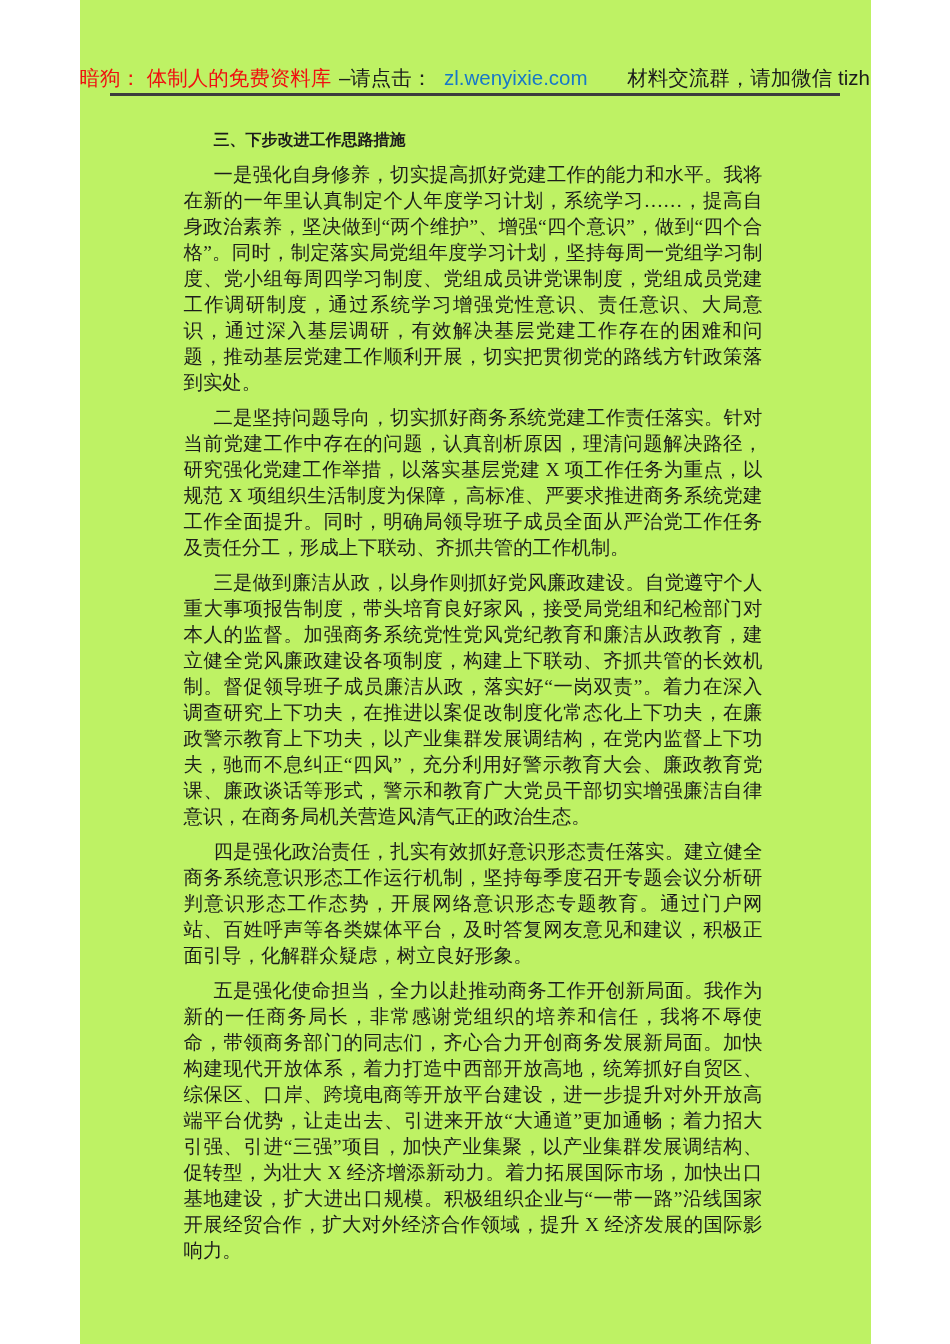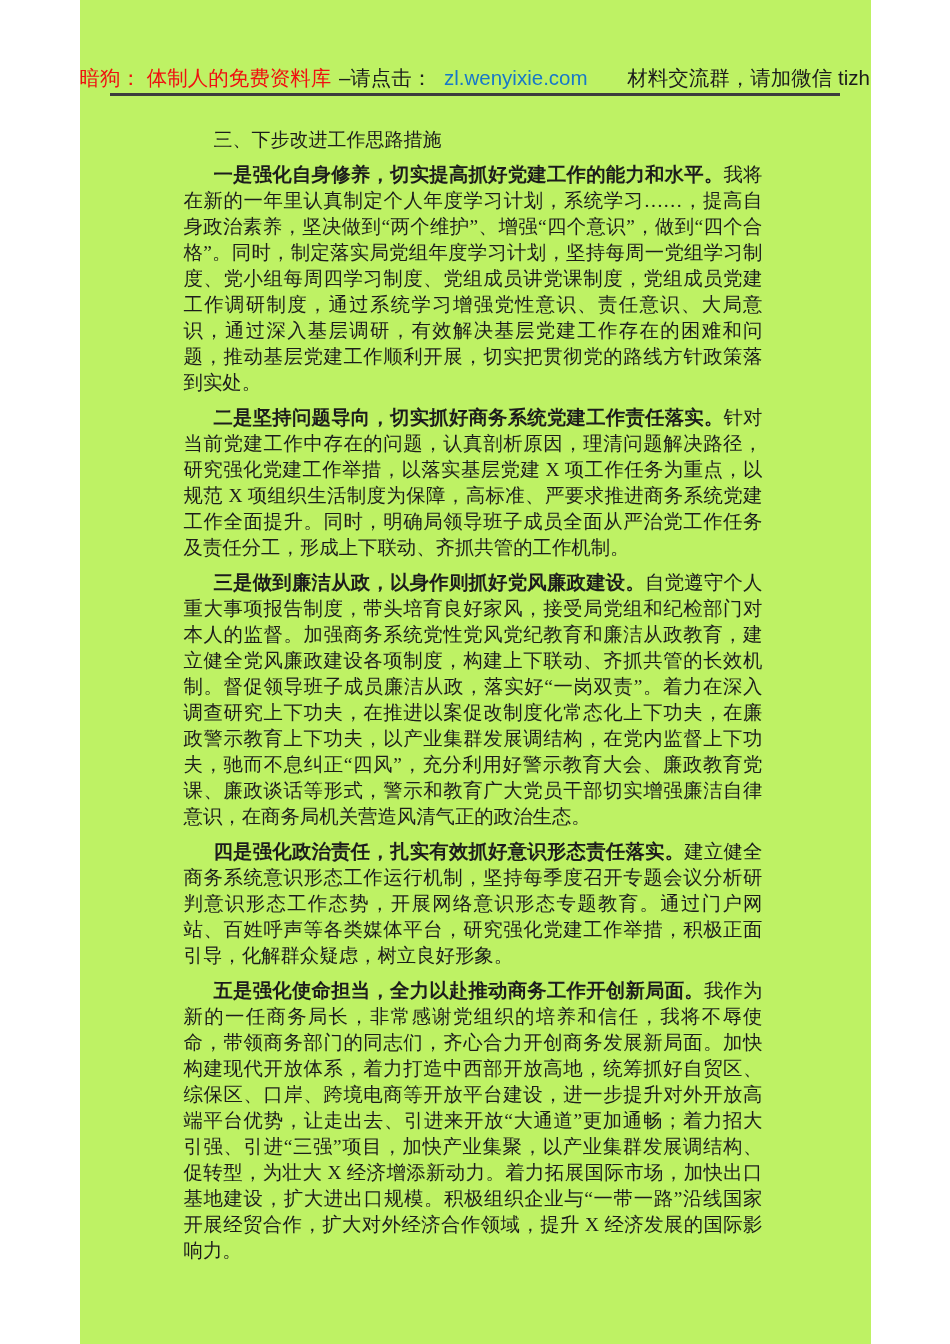--- a/index.html
+++ b/index.html
@@ -43,25 +43,25 @@
     line-height: 26px;
     text-align: justify;
     text-justify: inter-ideograph;
   }
   .para, .heading {
     margin: 9px 0 0 0;
     text-indent: 30px;
   }
   .content > :first-child { margin-top: 0; }
   .heading {
-    font-size: 19px;
-    font-weight: 400;
+    font-size: 16px;
+    font-weight: 700;
     line-height: 26px;
   }
-  .lead { font-weight: 700; }
+  .lead { font-weight: 400; }
 </style>
 </head>
 <body>
 
 <div class="page">
 
   <header class="promo">
     <span class="brand">暗狗： 体制人的免费资料库</span>
     <span class="prompt">–请点击：</span>
     <a class="link" href="#">zl.wenyixie.com</a>
@@ -75,18 +75,18 @@
 
     <h2 class="heading">三、下步改进工作思路措施</h2>
 
 
     <p class="para"><b class="lead">一是强化自身修养，切实提高抓好党建工作的能力和水平。</b><span>我将在新的一年里认真制定个人年度学习计划，系统学习……，提高自身政治素养，坚决做到“两个维护”、增强“四个意识”，做到“四个合格”。同时，制定落实局党组年度学习计划，坚持每周一党组学习制度、党小组每周四学习制度、党组成员讲党课制度，党组成员党建工作调研制度，通过系统学习增强党性意识、责任意识、大局意识，通过深入基层调研，有效解决基层党建工作存在的困难和问题，推动基层党建工作顺利开展，切实把贯彻党的路线方针政策落到实处。</span></p>
 
     <p class="para"><b class="lead">二是坚持问题导向，切实抓好商务系统党建工作责任落实。</b><span>针对当前党建工作中存在的问题，认真剖析原因，理清问题解决路径，研究强化党建工作举措，以落实基层党建 X 项工作任务为重点，以规范 X 项组织生活制度为保障，高标准、严要求推进商务系统党建工作全面提升。同时，明确局领导班子成员全面从严治党工作任务及责任分工，形成上下联动、齐抓共管的工作机制。</span></p>
 
     <p class="para"><b class="lead">三是做到廉洁从政，以身作则抓好党风廉政建设。</b><span>自觉遵守个人重大事项报告制度，带头培育良好家风，接受局党组和纪检部门对本人的监督。加强商务系统党性党风党纪教育和廉洁从政教育，建立健全党风廉政建设各项制度，构建上下联动、齐抓共管的长效机制。督促领导班子成员廉洁从政，落实好“一岗双责”。着力在深入调查研究上下功夫，在推进以案促改制度化常态化上下功夫，在廉政警示教育上下功夫，以产业集群发展调结构，在党内监督上下功夫，驰而不息纠正“四风”，充分利用好警示教育大会、廉政教育党课、廉政谈话等形式，警示和教育广大党员干部切实增强廉洁自律意识，在商务局机关营造风清气正的政治生态。</span></p>
 
-    <p class="para"><b class="lead">四是强化政治责任，扎实有效抓好意识形态责任落实。</b><span>建立健全商务系统意识形态工作运行机制，坚持每季度召开专题会议分析研判意识形态工作态势，开展网络意识形态专题教育。通过门户网站、百姓呼声等各类媒体平台，研究强化党建工作举措，积极正面引导，化解群众疑虑，树立良好形象。</span></p>
+    <p class="para"><b class="lead">四是强化政治责任，扎实有效抓好意识形态责任落实。</b><span>建立健全商务系统意识形态工作运行机制，坚持每季度召开专题会议分析研判意识形态工作态势，开展网络意识形态专题教育。通过门户网站、百姓呼声等各类媒体平台，及时答复网友意见和建议，积极正面引导，化解群众疑虑，树立良好形象。</span></p>
 
     <p class="para"><b class="lead">五是强化使命担当，全力以赴推动商务工作开创新局面。</b><span>我作为新的一任商务局长，非常感谢党组织的培养和信任，我将不辱使命，带领商务部门的同志们，齐心合力开创商务发展新局面。加快构建现代开放体系，着力打造中西部开放高地，统筹抓好自贸区、综保区、口岸、跨境电商等开放平台建设，进一步提升对外开放高端平台优势，让走出去、引进来开放“大通道”更加通畅；着力招大引强、引进“三强”项目，加快产业集聚，以产业集群发展调结构、促转型，为壮大 X 经济增添新动力。着力拓展国际市场，加快出口基地建设，扩大进出口规模。积极组织企业与“一带一路”沿线国家开展经贸合作，扩大对外经济合作领域，提升 X 经济发展的国际影响力。</span></p>
 
   </main>
 </div>
 
 </body></html>

